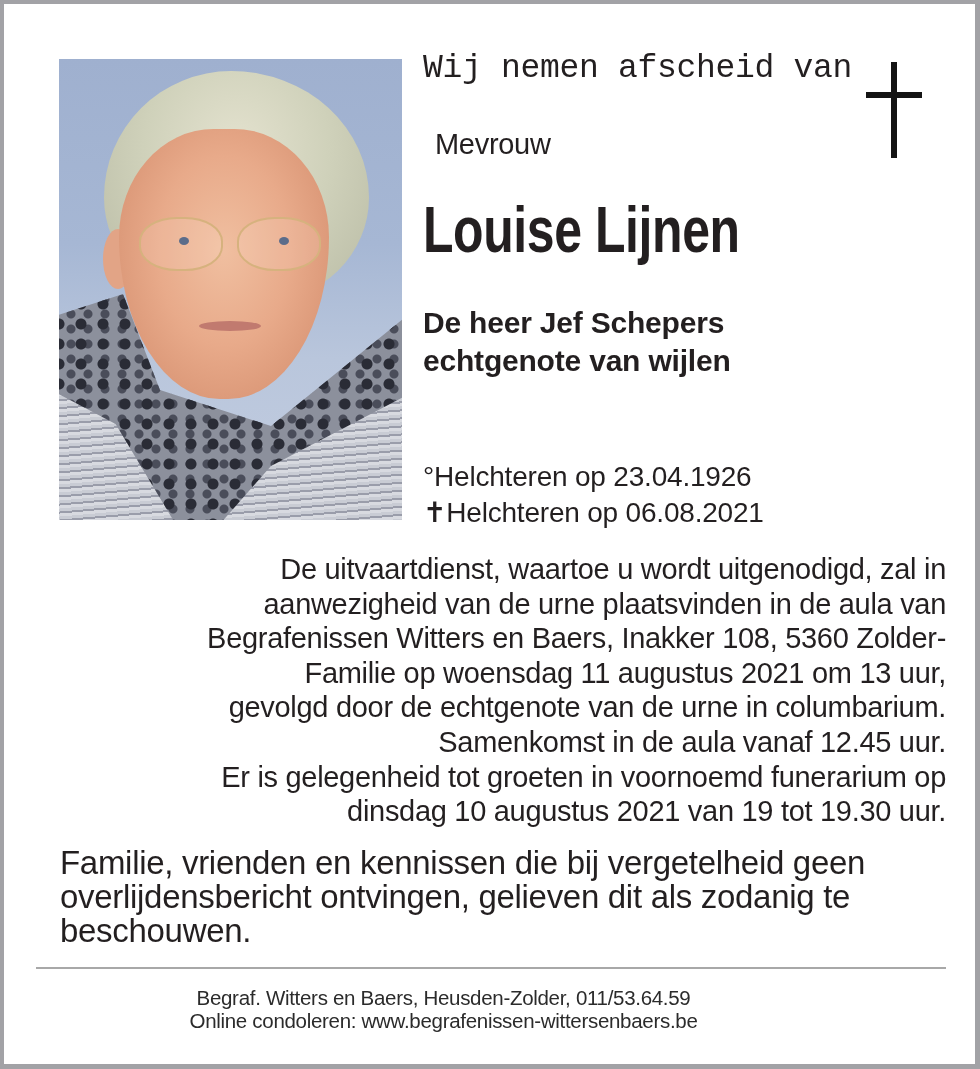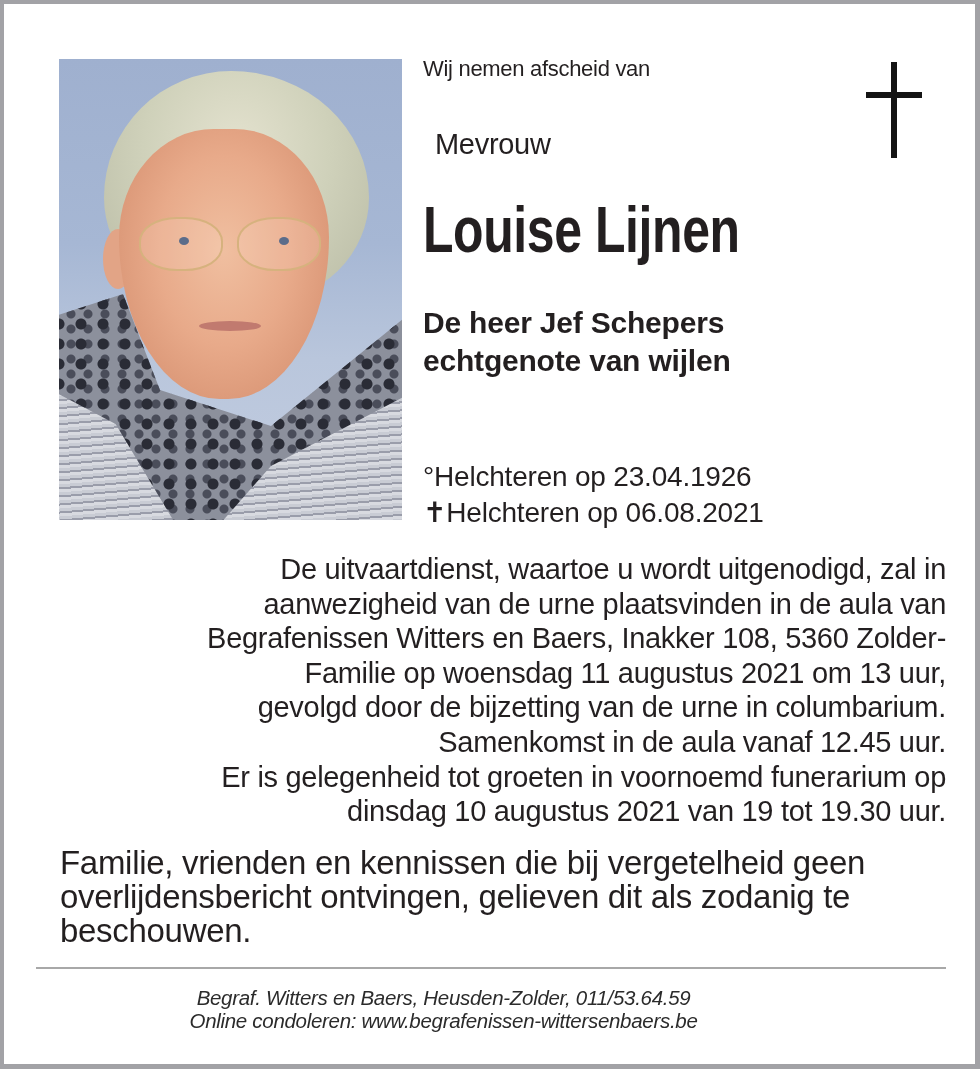--- a/index.html
+++ b/index.html
@@ -60,21 +60,21 @@
     background: repeating-linear-gradient(175deg, #c9ccd4 0 3px, #9a9daa 3px 5px, #d8dae0 5px 8px);
     clip-path: polygon(0 0, 18% 25%, 35% 100%, 45% 100%, 60% 55%, 100% 0, 100% 100%, 0 100%);
   }
 
   
   .cross { position: absolute; left: 862px; top: 58px; width: 56px; height: 97px; }
   .cross .v { position: absolute; left: 25px; top: 0; width: 6px; height: 96px; background: #141414; }
   .cross .h { position: absolute; left: 0; top: 30px; width: 56px; height: 6px; background: #141414; }
 
   .txt { position: absolute; white-space: nowrap; color: #231f20; }
-  .intro { left: 419px; top: 47px; font-size: 22px; line-height: 36px; letter-spacing: -0.3px; }
+  .intro { left: 419px; top: 47px; font-size: 33px; line-height: 36px; letter-spacing: -0.3px; font-family: Liberation Mono, monospace; }
   .title { left: 419px; top: 122px; font-size: 29px; line-height: 36px; letter-spacing: -0.3px; margin-left: 12px; }
   .name {
     left: 419px; top: 186px; font-size: 64px; line-height: 80px; font-weight: bold;
     transform: scaleX(0.78); transform-origin: left top; letter-spacing: -0.5px;
   }
   .spouse { left: 419px; top: 300px; font-size: 30px; line-height: 38px; font-weight: bold; letter-spacing: -0.2px; }
   .dates { left: 419px; top: 415px; font-size: 28px; line-height: 36px; letter-spacing: -0.2px; margin-top: 40px; }
   .dates .line { display: block; }
 
   .service {
@@ -87,21 +87,21 @@
   .notice {
     position: absolute; left: 56px; top: 842px; width: 860px;
     font-size: 33px; line-height: 34px; letter-spacing: -0.3px;
   }
   .notice .line { display: block; white-space: nowrap; }
 
   .divider { position: absolute; left: 32px; top: 963px; width: 910px; height: 2px; background: #a8a8a8; }
 
   .footer {
     position: absolute; left: 0; width: 879px; top: 982px;
-    text-align: center; font-size: 20.5px; line-height: 23px; color: #2b2b2b; letter-spacing: -0.3px; font-style: italic;
+    text-align: center; font-size: 20.5px; line-height: 23px; color: #2b2b2b; letter-spacing: -0.3px;
   }
   .footer .line { display: block; white-space: nowrap; }
 </style>
 </head>
 <body>
 
 <div class="card">
 
   <div class="photo">
     <div class="hair"></div>
@@ -131,21 +131,21 @@
   <div class="txt dates">
     <span class="line">°Helchteren op 23.04.1926</span>
     <span class="line">✝Helchteren op 06.08.2021</span>
   </div>
 
   <div class="service">
     <span class="line">De uitvaartdienst, waartoe u wordt uitgenodigd, zal in</span>
     <span class="line">aanwezigheid van de urne plaatsvinden in de aula van</span>
     <span class="line">Begrafenissen Witters en Baers, Inakker 108, 5360 Zolder-</span>
     <span class="line"><span>Familie op </span><b>woensdag 11 augustus 2021 om 13 uur</b><span>,</span></span>
-    <span class="line">gevolgd door de bijzetting van de urne in columbarium.</span>
+    <span class="line">gevolgd door de echtgenote van de urne in columbarium.</span>
     <span class="line">Samenkomst in de aula vanaf 12.45 uur.</span>
     <span class="line">Er is gelegenheid tot groeten in voornoemd funerarium op</span>
     <span class="line"><span></span><b>dinsdag 10 augustus 2021 van 19 tot 19.30 uur</b><span>.</span></span>
   </div>
 
   <div class="notice">
     <span class="line">Familie, vrienden en kennissen die bij vergetelheid geen</span>
     <span class="line">overlijdensbericht ontvingen, gelieven dit als zodanig te</span>
     <span class="line">beschouwen.</span>
   </div>

